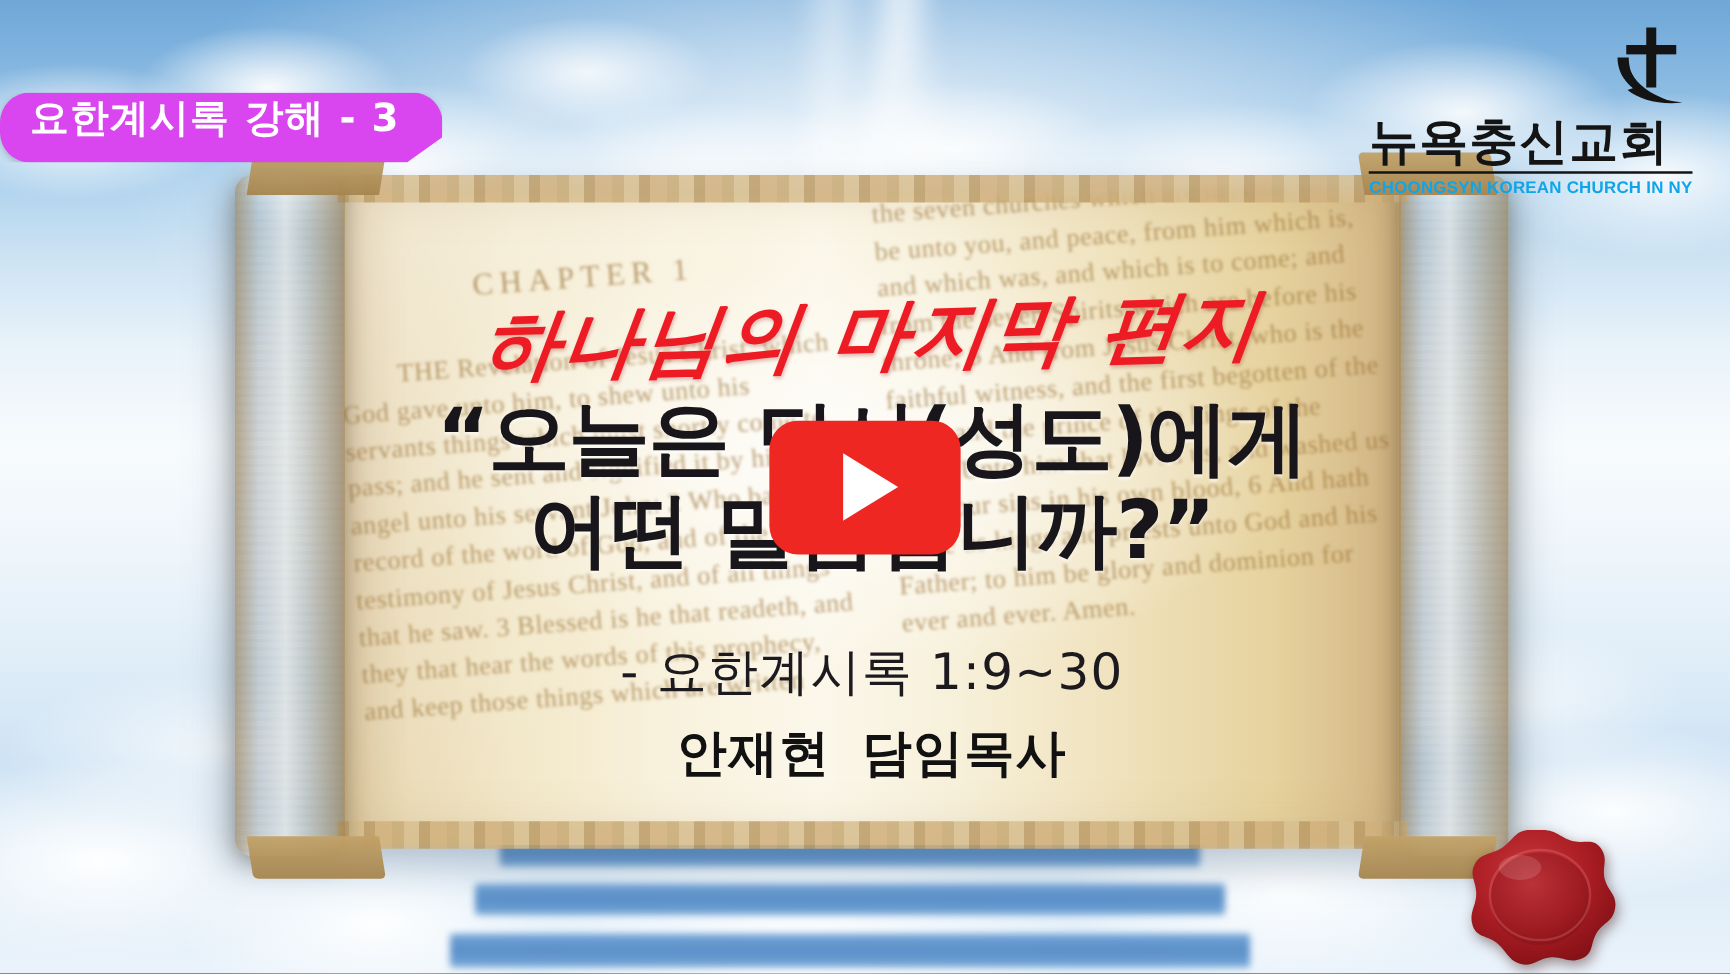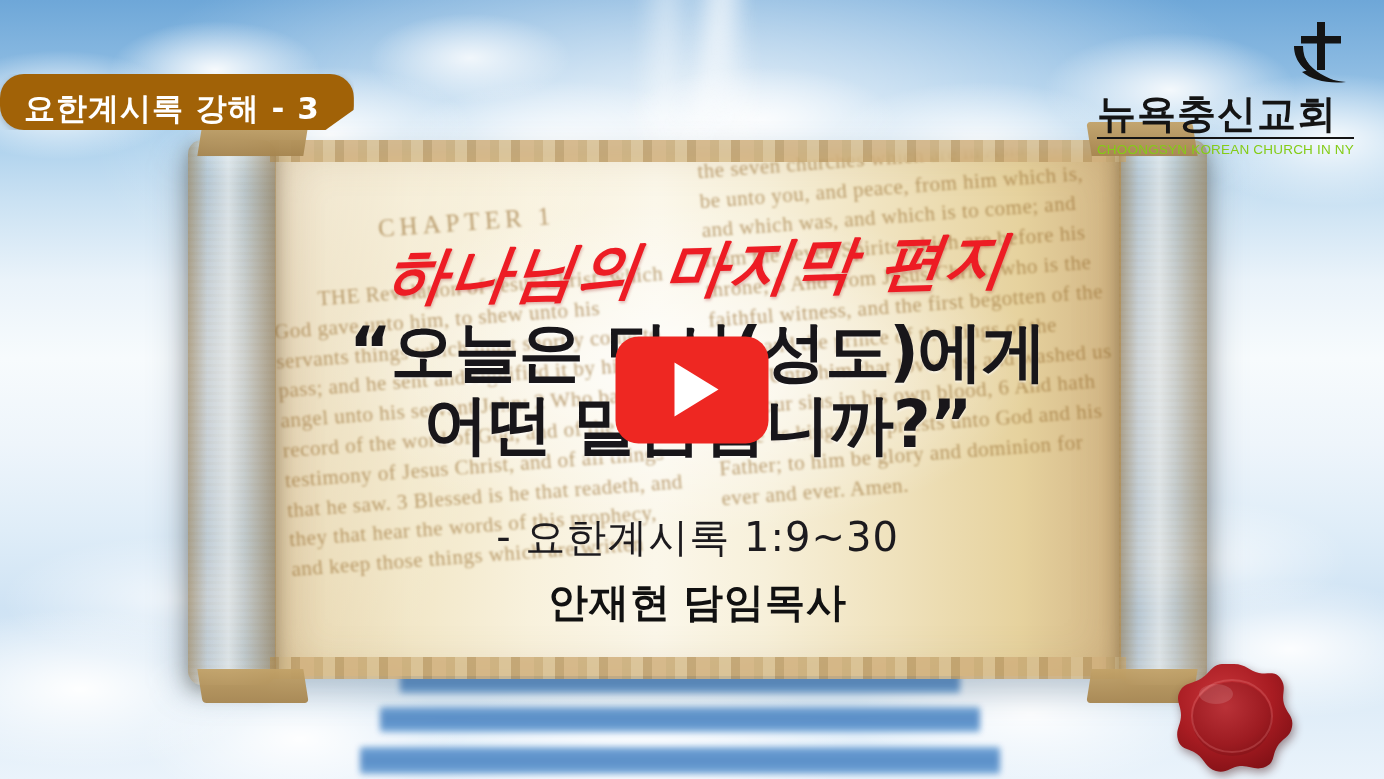--- a/index.html
+++ b/index.html
@@ -250,36 +250,36 @@
     top: 370px; left: 0; right: 0;
     font-family: "DejaVu Sans", "Liberation Sans", sans-serif;
     font-size: 40px;
     font-weight: 400;
     color: #1c1a1e;
     letter-spacing: 1px;
   }
   .speaker-line {
     position: absolute;
     top: 435px; left: 0; right: 0;
-    font-family: Liberation Sans, sans-serif;
+    font-family: Liberation Mono, monospace;
     font-size: 40px;
     font-weight: 700;
     color: #111;
     letter-spacing: 1px;
   }
 
   
   .series-banner {
     position: absolute;
     left: 0; top: 74px;
     height: 56px;
     padding: 0 34px 0 24px;
     display: flex;
-    align-items: flex-end;
-    background: #a16207;
+    align-items: flex-start;
+    background: #d946ef;
     clip-path: polygon(0 0, 100% 0, 100% 64%, 92% 100%, 0 100%);
     z-index: 12;
     box-shadow: 0 2px 6px rgba(0,0,0,0.22);
     border-radius: 24px;
   }
   .series-banner .label {
     color: #ffffff;
     font-family: "DejaVu Sans", "Liberation Sans", sans-serif;
     font-size: 31px;
     font-weight: 700;
@@ -305,22 +305,22 @@
     font-weight: 700;
     color: #141414;
     letter-spacing: 1px;
     line-height: 1;
     white-space: nowrap;
   }
   .logo-rule { height: 2px; background: #141414; margin: 4px 0 3px; }
   .logo-en {
     font-family: "Liberation Sans", "DejaVu Sans", sans-serif;
     font-size: 13.5px;
-    font-weight: 400;
-    color: #84cc16;
+    font-weight: 700;
+    color: #0ea5e9;
     letter-spacing: .2px;
     white-space: nowrap;
     text-align: center;
   }
 
   
   .yt-play {
     position: absolute;
     left: 50%; top: 50%;
     transform: translate(-50%, -50%);

